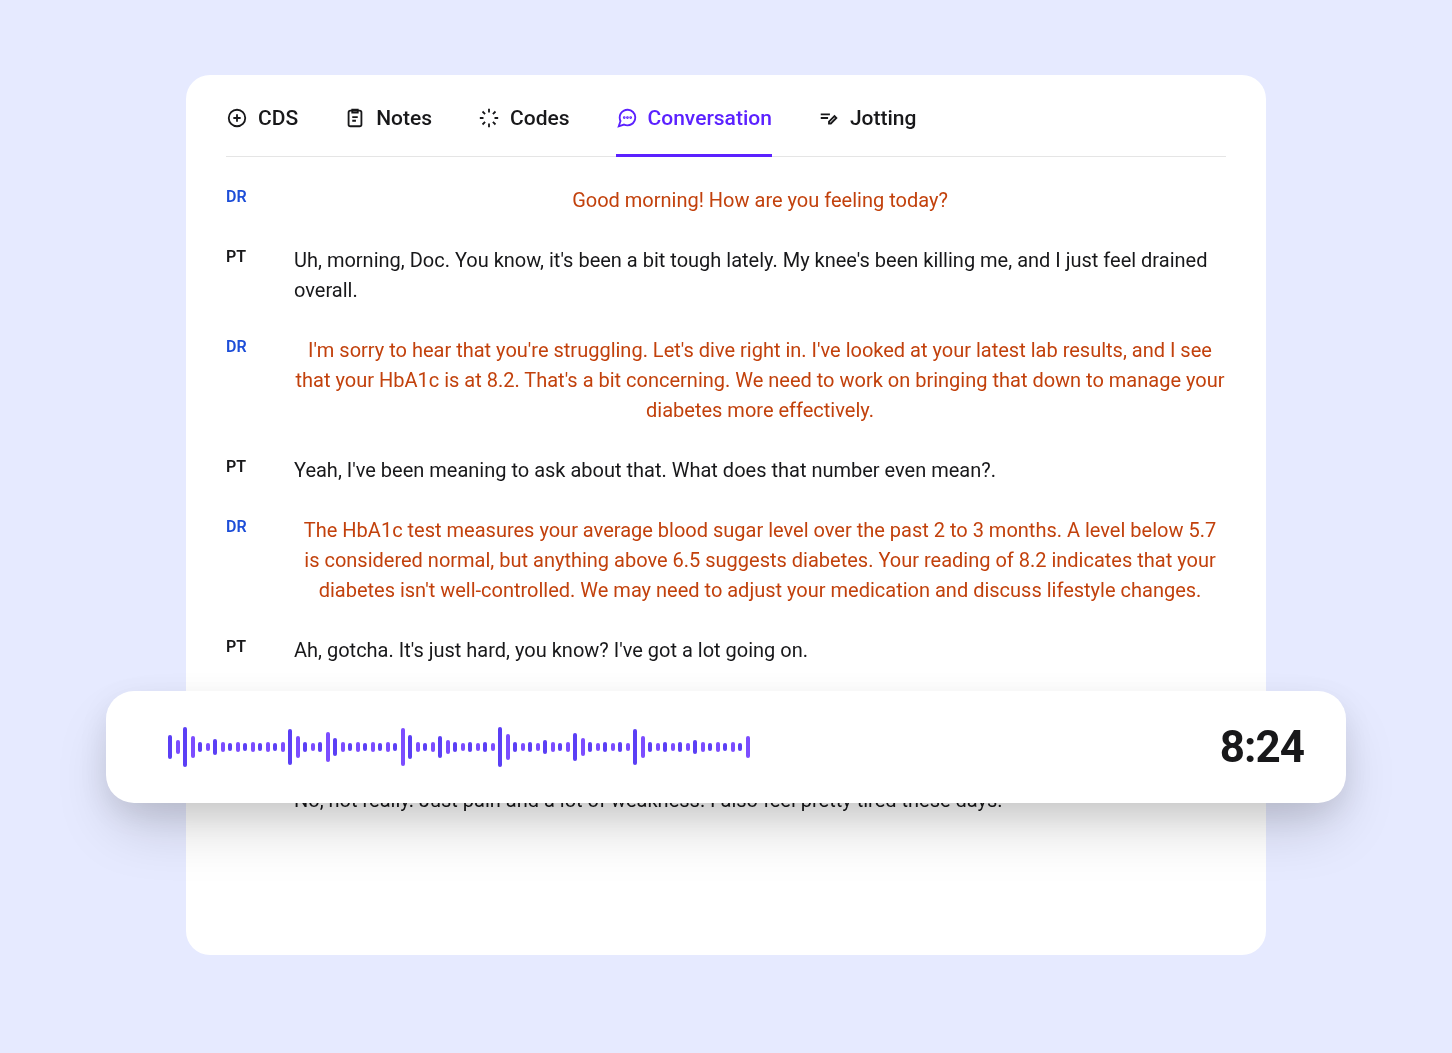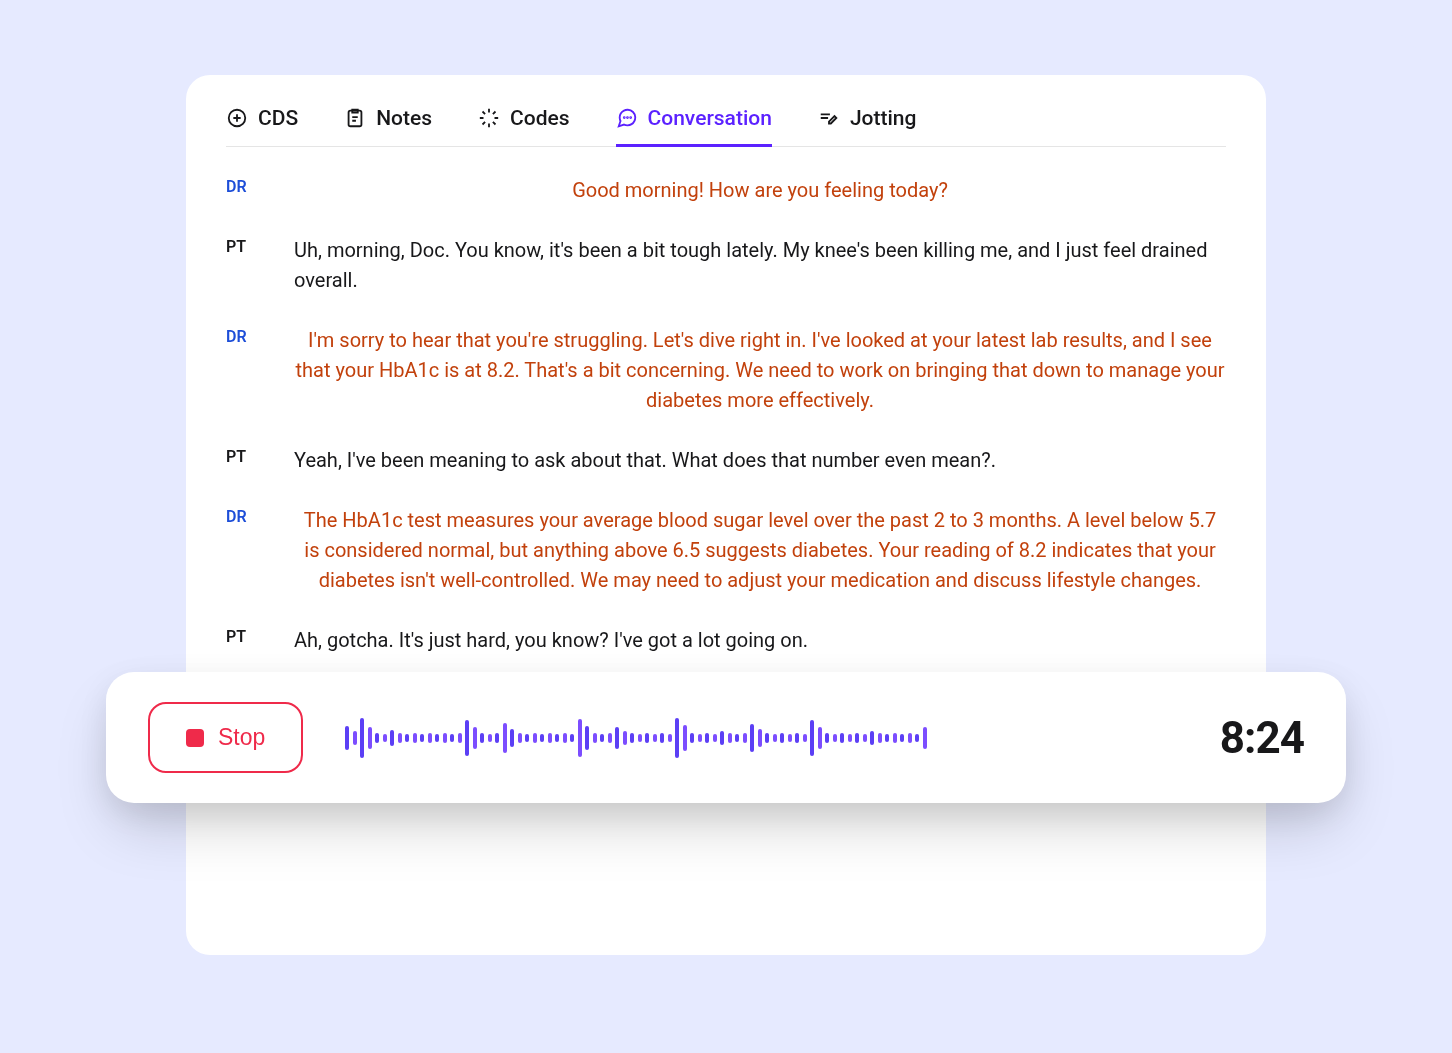--- a/index.html
+++ b/index.html
@@ -37,21 +37,21 @@
       margin-bottom: 28px;
     }
     .tab {
       display: flex;
       align-items: center;
       gap: 10px;
       font-size: 21px;
       font-weight: 500;
       color: #18181a;
       cursor: pointer;
-      padding-bottom: 14px;
+      padding-bottom: 24px;
       border-bottom: 3px solid transparent;
       position: relative;
       top: 1px;
     }
     .tab.active {
       color: #5b21ff;
       border-bottom: 3px solid #5b21ff;
     }
     .tab-icon {
       width: 22px;
@@ -226,24 +226,20 @@
           <div class="speech-text speech-dr"> Hm, okay. Uncontrolled diabetes can lead to joint issues, among other complications. We might need to get some imaging tests to rule out any structural issues with your knee. Have you noticed any swelling?</div>
         </div>
         <div class="conversation-row">
           <div class="speaker-label speaker-pt">PT</div>
           <div class="speech-text speech-pt">No, not really. Just pain and a lot of weakness. I also feel pretty tired these days.</div>
         </div>
       </div>
   </div>
 
   <div class="control-bar">
-    <button class="btn btn-stop">
-      <span class="stop-square"></span>
-      <span>Stop</span>
-    </button>
     <div class="waveform" id="waveform">
         <div class="wave-bar" style="height: 24px; background: rgb(91, 63, 245);"></div>
         <div class="wave-bar" style="height: 14px; background: rgb(124, 77, 255);"></div>
         <div class="wave-bar" style="height: 40px; background: rgb(91, 63, 245);"></div>
         <div class="wave-bar" style="height: 22px; background: rgb(124, 77, 255);"></div>
         <div class="wave-bar" style="height: 10px; background: rgb(91, 63, 245);"></div>
         <div class="wave-bar" style="height: 8px; background: rgb(124, 77, 255);"></div>
         <div class="wave-bar" style="height: 16px; background: rgb(91, 63, 245);"></div>
         <div class="wave-bar" style="height: 10px; background: rgb(124, 77, 255);"></div>
         <div class="wave-bar" style="height: 8px; background: rgb(91, 63, 245);"></div>

